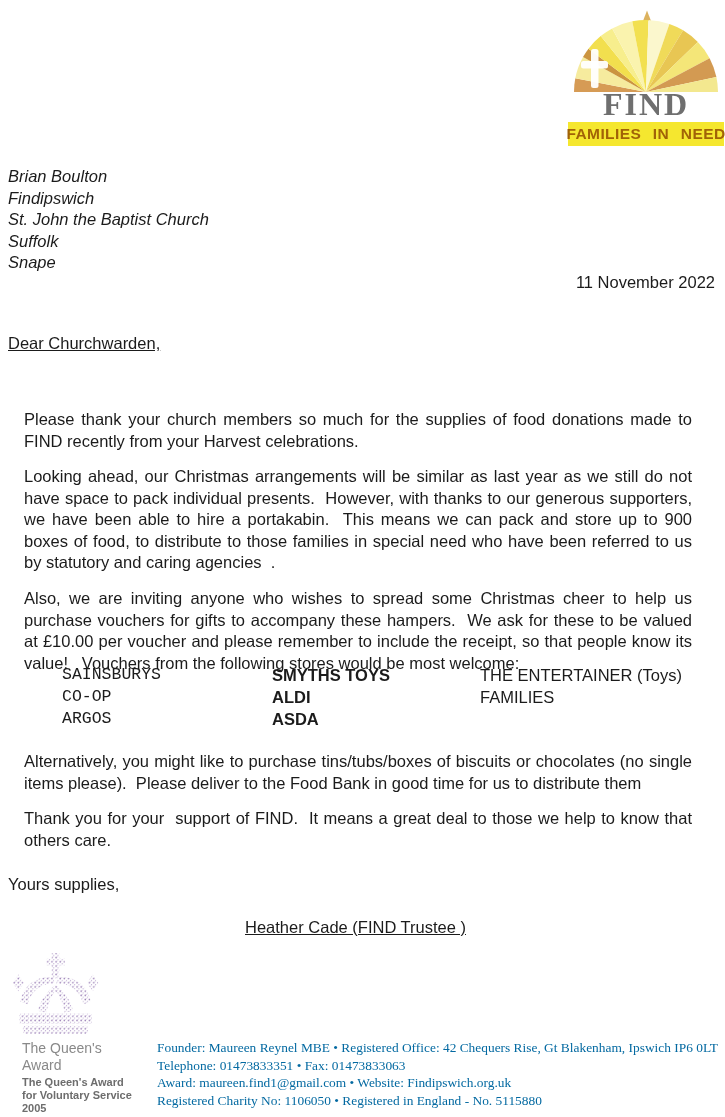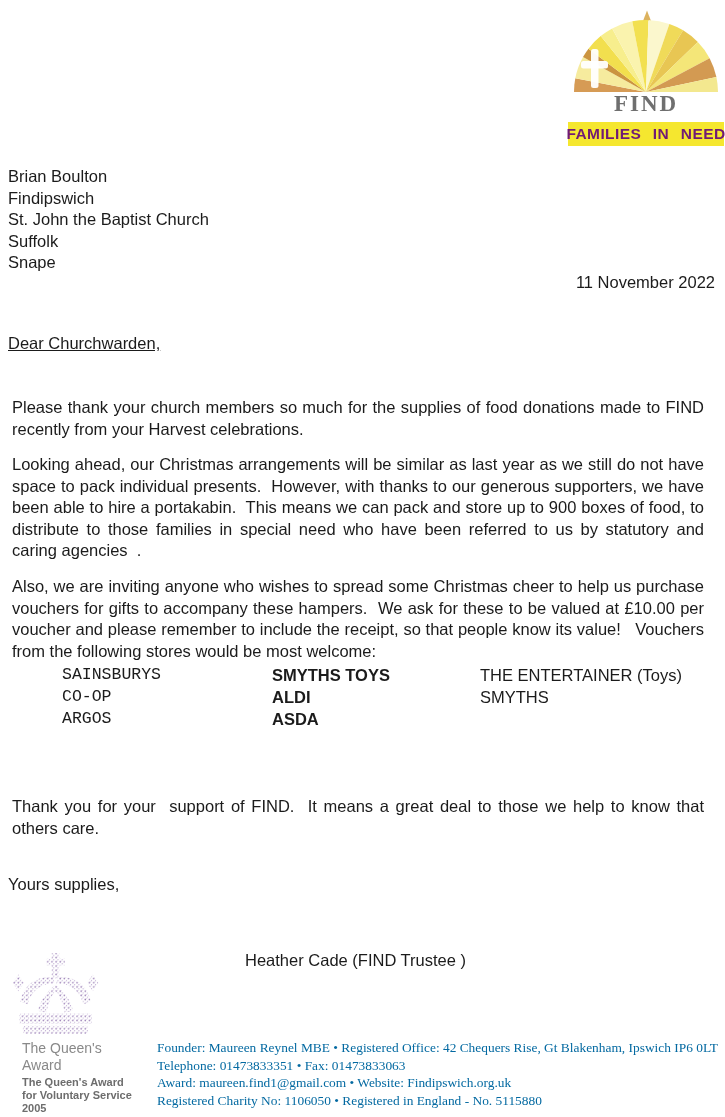--- a/index.html
+++ b/index.html
@@ -10,61 +10,61 @@
     font-family:"Liberation Sans", sans-serif;
     color:#1c1c1c;
     overflow:hidden;
   }
   
   .logo{position:absolute;top:10px;right:1px;width:156px;}
   .sunwrap{width:148px;margin:0 auto;display:block;}
   .find-word{
     font-family:"Liberation Serif", serif;
     font-weight:bold;
-    font-size:23px;
+    font-size:32px;
     letter-spacing:2px;
     color:var(--find-gray,#6f6f6f);
     text-align:center;
     line-height:28px;
     margin-top:-2px;
   }
   .banner{
     margin-top:4px;
     background:var(--banner-yellow,#f5e72f);
-    color:#701a75;
+    color:#a16207;
     font-weight:bold;
     font-size:15.5px;
     letter-spacing:0.4px;
     word-spacing:7px;
     height:24px;
     display:flex;align-items:center;justify-content:center;
     white-space:nowrap;
   }
   
   .abs{position:absolute;}
   .bodytext{
     font-size:16.5px;
     line-height:21.5px;
     color:#1b1b1b;
   }
   .para{
     left:8px;right:17px;
     text-align:justify;
     white-space:pre-wrap;
-    margin:4px;
+    margin:16px;
   }
   .recipient{left:8px;top:166px;}
-  .recipient div{height:21.5px;}
+  .recipient div{height:21.5px;font-style:italic;}
   .date{top:272px;right:10px;}
   .salutation{left:8px;top:333px;text-decoration:underline;}
   .stores{left:0;top:664px;width:725px;height:70px;}
   .store-col{position:absolute;top:0;line-height:22px;white-space:nowrap;}
   .col1{left:62px;font-family:Liberation Mono, monospace;} .col2{left:272px;font-weight:bold;} .col3{left:480px;}
   .valediction{left:8px;top:874px;}
-  .signature{left:245px;top:950px;}
+  .signature{left:245px;top:917px;text-decoration:underline;}
   
   .crown{position:absolute;left:9px;top:952px;width:93px;height:86px;}
   .award-title{
     position:absolute;left:22px;top:1040px;width:100px;
     font-size:14px;line-height:17px;color:#898989;
   }
   .award-sub{
     position:absolute;left:22px;top:1076px;width:130px;
     font-size:11px;line-height:13px;font-weight:bold;color:#6d6d6d;
   }
@@ -130,24 +130,25 @@
       <div>CO-OP</div>
       <div>ARGOS</div>
     </div>
     <div class="store-col col2">
       <div>SMYTHS TOYS</div>
       <div>ALDI</div>
       <div>ASDA</div>
     </div>
     <div class="store-col col3">
       <div>THE ENTERTAINER (Toys)</div>
-      <div>SMYTHS</div>
+      <div>FAMILIES</div>
     </div>
   </div>
 
+  <p class="abs para bodytext" style="top:735px">Alternatively, you might like to purchase tins/tubs/boxes of biscuits or chocolates (no single items please).  Please deliver to the Food Bank in good time for us to distribute them</p>
   <p class="abs para bodytext" style="top:792px">Thank you for your  support of FIND.  It means a great deal to those we help to know that others care.</p>
 
   <div class="abs valediction bodytext">Yours supplies,</div>
   <div class="abs signature bodytext">Heather Cade (FIND Trustee )</div>
 
   <svg class="crown" viewBox="0 0 100 92" aria-hidden="true">
     <defs>
       <pattern id="spk" width="4.5" height="4.5" patternUnits="userSpaceOnUse">
         <rect width="4.5" height="4.5" fill="#ffffff"></rect>
         <circle cx="1.1" cy="1.3" r="0.85" fill="#9b80b6"></circle>

